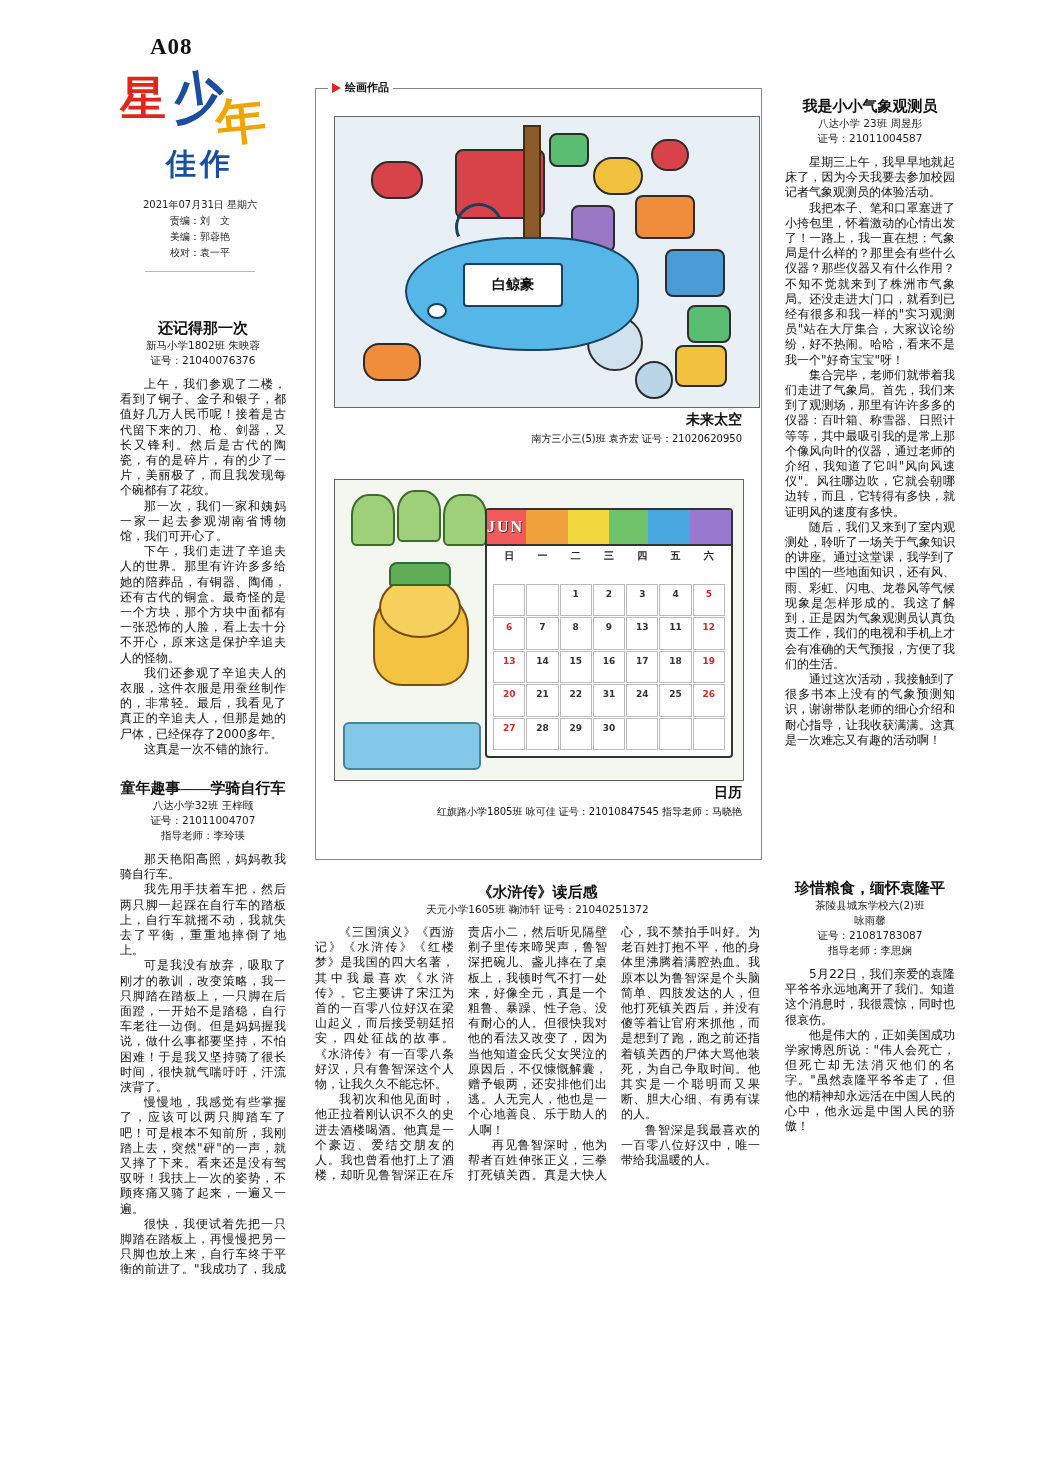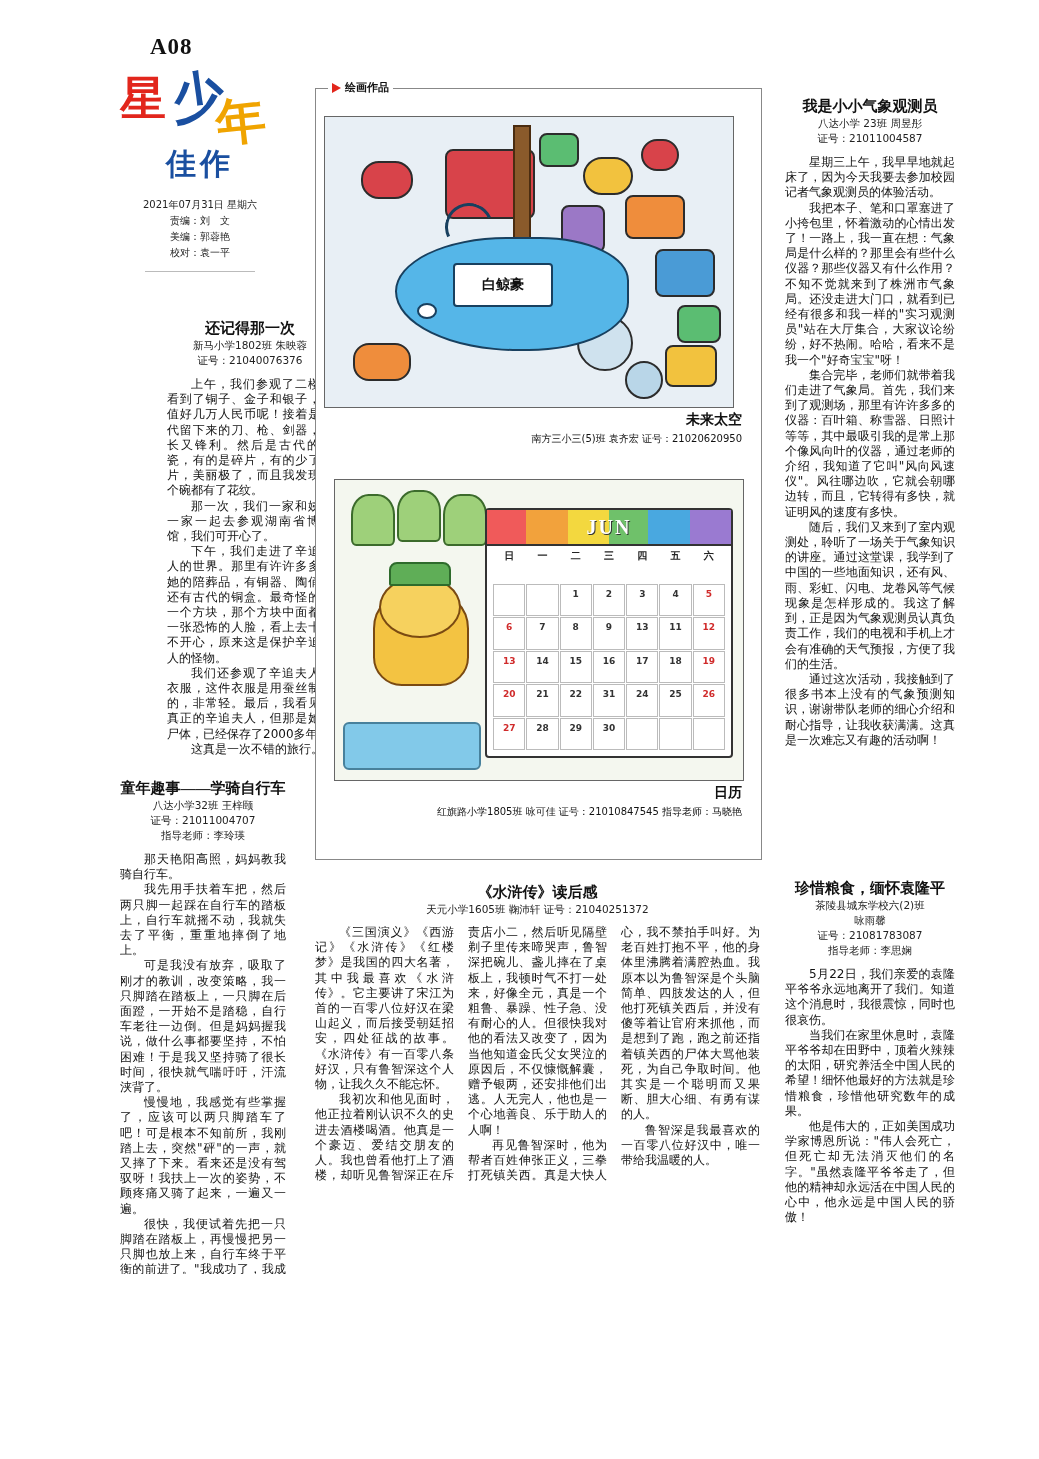--- a/index.html
+++ b/index.html
@@ -57,39 +57,39 @@
   .art-sub{
     text-align:center;font-size:10.5px;line-height:15px;color:#222;
   }
   .art-body{
     font-size:12px;line-height:15.2px;color:#111;text-align:justify;
     text-justify:inter-ideograph;
   }
   .art-body p{margin:0;text-indent:2em;}
 
   
-  #left-col{left:120px;top:318px;width:166px;margin-left:47px;}
+  #left-col{left:120px;top:318px;width:166px;}
   #left-col2{left:120px;top:778px;width:166px;}
 
   
   .gallery{
     position:absolute;left:315px;top:88px;width:445px;height:770px;
     border:1px solid #888;background:#fff;
   }
   .gallery-tag{
     position:absolute;left:12px;top:-9px;background:#fff;padding:0 4px;
     font-size:11px;font-weight:bold;color:#111;
   }
   .tag-tri{
     display:inline-block;width:0;height:0;vertical-align:middle;
     border-left:9px solid #e2261c;border-top:5px solid transparent;
     border-bottom:5px solid transparent;margin-right:4px;
   }
   .pic{position:absolute;border:1px solid #666;overflow:hidden;background:#eef3f7;}
-  #pic1{left:8px;top:27px;width:408px;height:290px;}
+  #pic1{left:18px;top:27px;width:408px;height:290px;padding-left:16px;}
   #pic2{left:18px;top:390px;width:408px;height:300px;}
   .cap{position:absolute;width:408px;left:18px;text-align:right;}
   #cap1{top:322px;}
   #cap2{top:695px;}
   .cap-title{font-size:14px;font-weight:bold;font-family:"Liberation Serif",serif;}
   .cap-sub{font-size:10px;margin-top:3px;}
 
   
   #center-article{left:315px;top:882px;width:445px;}
   .three-col{
@@ -138,21 +138,21 @@
   .cal-card{
     position:absolute;left:150px;top:28px;width:244px;height:246px;
     background:#fff;border:2px solid #333;border-radius:4px;
   }
   .cal-banner{
     position:absolute;left:0;top:0;width:100%;height:34px;
     background:linear-gradient(90deg,#f05a5a 0 16%,#f2a23c 16% 33%,#f3d83f 33% 50%,#6fc16a 50% 66%,#49a8e0 66% 83%,#9a7ad1 83% 100%);
     border-bottom:2px solid #333;
   }
   .cal-banner span{
-    display:block;text-align:center;line-height:34px;font-size:20px;font-weight:bold;
+    display:block;text-align:left;line-height:34px;font-size:16px;font-weight:bold;
     color:#fff;letter-spacing:2px;font-family:"Liberation Serif",serif;
     text-shadow:1px 1px 0 #333;
   }
   .cal-grid{position:absolute;left:6px;top:40px;right:6px;bottom:6px;
     display:grid;grid-template-columns:repeat(7,1fr);grid-auto-rows:1fr;gap:1px;}
   .cal-cell{border:1px solid #bbb;font-size:9px;text-align:center;line-height:11px;color:#333;position:relative;}
   .cal-cell.head{border:none;font-weight:bold;color:#222;font-size:10px;}
   .cal-cell .d{display:block;margin-top:4px;font-weight:bold;}
   .cal-cell.sun .d,.cal-cell.sat .d{color:#d02b2b;}
   .cow-body{
@@ -416,21 +416,20 @@
   </div>
 
   <div class="col" id="right-col2">
     <div class="art-title">珍惜粮食，缅怀袁隆平</div>
     <div class="art-sub">茶陵县城东学校六(2)班</div>
     <div class="art-sub">咏雨馨</div>
     <div class="art-sub">证号：21081783087</div>
     <div class="art-sub">指导老师：李思娴</div>
     <div class="art-body" style="margin-top:9px;">
       <p>5月22日，我们亲爱的袁隆平爷爷永远地离开了我们。知道这个消息时，我很震惊，同时也很哀伤。</p>
-      <p>当我们在家里休息时，袁隆平爷爷却在田野中，顶着火辣辣的太阳，研究养活全中国人民的希望！细怀他最好的方法就是珍惜粮食，珍惜他研究数年的成果。</p>
       <p>他是伟大的，正如美国成功学家博恩所说："伟人会死亡，但死亡却无法消灭他们的名字。"虽然袁隆平爷爷走了，但他的精神却永远活在中国人民的心中，他永远是中国人民的骄傲！</p>
     </div>
   </div>
 
   <div class="bottom-band">
     <div class="sky-band"></div>
     <svg width="1039" height="185" viewBox="0 0 1039 185">
 
       <g>
         <rect x="70" y="120" width="40" height="60" fill="#f0a33c"></rect>

